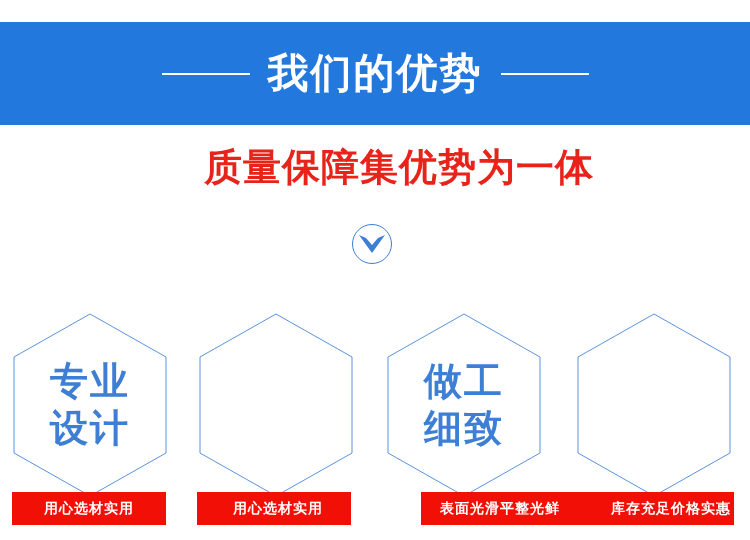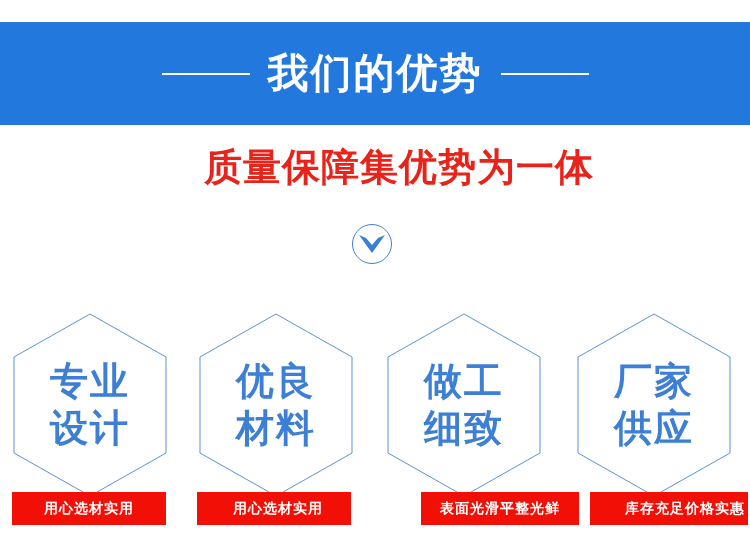--- a/index.html
+++ b/index.html
@@ -136,21 +136,21 @@
     justify-content: center;
     font-size: 14px;
     font-weight: 700;
     letter-spacing: 1px;
     white-space: nowrap;
     box-sizing: border-box;
   }
   .hex-card.c1 .hex-banner { left: 10px;  width: 154px; }
   .hex-card.c2 .hex-banner { left: 9px;   width: 154px; padding-left: 8px; }
   .hex-card.c3 .hex-banner { left: 11px;  width: 158px; margin-left: 34px; }
-  .hex-card.c4 .hex-banner { left: 24px;  width: 158px; padding-left: 32px; }
+  .hex-card.c4 .hex-banner { left: 10px;  width: 158px; padding-left: 32px; }
 </style>
 </head>
 <body>
 
 <div id="page">
 
   <div class="header-banner">
     <div class="header-inner">
       <span class="rule"></span>
       <span class="header-title">我们的优势</span>
@@ -174,37 +174,33 @@
       </svg>
       <div class="hex-label">专业
 设计</div>
       <div class="hex-banner">用心选材实用</div>
     </div>
 
     <div class="hex-card c2">
       <svg class="hex-svg" width="176" height="230" viewBox="0 0 176 230" aria-hidden="true">
         <polygon points="88,4 164,47 164,143 88,186 12,143 12,47" fill="none" stroke="#5a93dc" stroke-width="1"></polygon>
       </svg>
-      <div class="hex-label">优良
-材料</div>
       <div class="hex-banner">用心选材实用</div>
     </div>
 
     <div class="hex-card c3">
       <svg class="hex-svg" width="176" height="230" viewBox="0 0 176 230" aria-hidden="true">
         <polygon points="88,4 164,47 164,143 88,186 12,143 12,47" fill="none" stroke="#5a93dc" stroke-width="1"></polygon>
       </svg>
       <div class="hex-label">做工
 细致</div>
       <div class="hex-banner">表面光滑平整光鲜</div>
     </div>
 
     <div class="hex-card c4">
       <svg class="hex-svg" width="176" height="230" viewBox="0 0 176 230" aria-hidden="true">
         <polygon points="88,4 164,47 164,143 88,186 12,143 12,47" fill="none" stroke="#5a93dc" stroke-width="1"></polygon>
       </svg>
-      <div class="hex-label">厂家
-供应</div>
       <div class="hex-banner">库存充足价格实惠</div>
     </div>
 
   </div>
 </div>
 
 </body></html>

